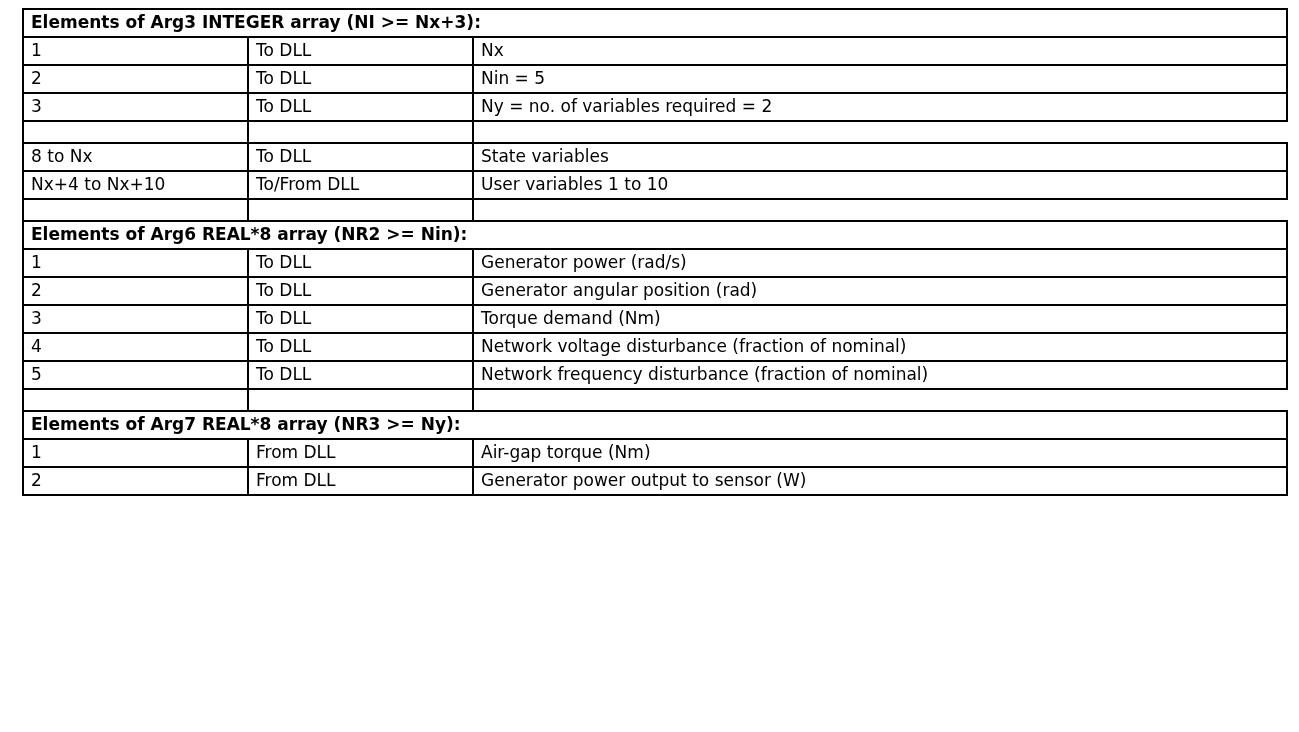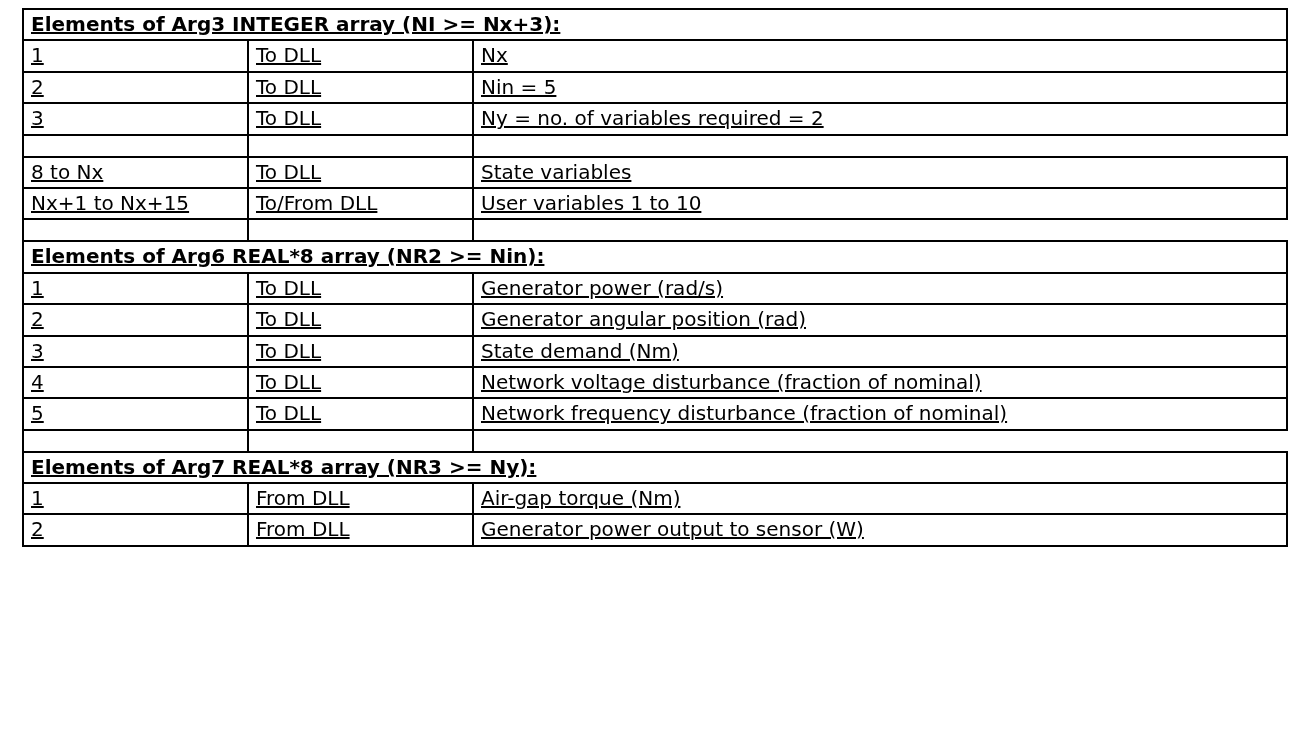--- a/index.html
+++ b/index.html
@@ -14,22 +14,21 @@
     color: #000000;
   }
   .page {
     padding: 8px 10px 0 22px;
     box-sizing: border-box;
   }
   table.spec {
     border-collapse: collapse;
     table-layout: fixed;
     width: 1266px;
-    font-size: 20px;
-    text-decoration: underline;
+    font-size: 17px;
   }
   table.spec td {
     border: 2px solid #000000;
     padding: 3px 7px 4px 7px;
     vertical-align: middle;
     line-height: 1.12;
     height: 27px;
     box-sizing: border-box;
     overflow: hidden;
     white-space: nowrap;
@@ -87,21 +86,21 @@
       <td></td>
       <td class="open"></td>
     </tr>
 
     <tr>
       <td>8 to Nx</td>
       <td>To DLL</td>
       <td>State variables</td>
     </tr>
     <tr>
-      <td>Nx+1 to Nx+15</td>
+      <td>Nx+4 to Nx+10</td>
       <td>To/From DLL</td>
       <td>User variables 1 to 10</td>
     </tr>
     <tr class="spacer">
       <td></td>
       <td></td>
       <td class="open"></td>
     </tr>
 
     <tr class="section">
@@ -113,21 +112,21 @@
       <td>Generator power (rad/s)</td>
     </tr>
     <tr>
       <td>2</td>
       <td>To DLL</td>
       <td>Generator angular position (rad)</td>
     </tr>
     <tr>
       <td>3</td>
       <td>To DLL</td>
-      <td>State demand (Nm)</td>
+      <td>Torque demand (Nm)</td>
     </tr>
     <tr>
       <td>4</td>
       <td>To DLL</td>
       <td>Network voltage disturbance (fraction of nominal)</td>
     </tr>
     <tr>
       <td>5</td>
       <td>To DLL</td>
       <td>Network frequency disturbance (fraction of nominal)</td>

